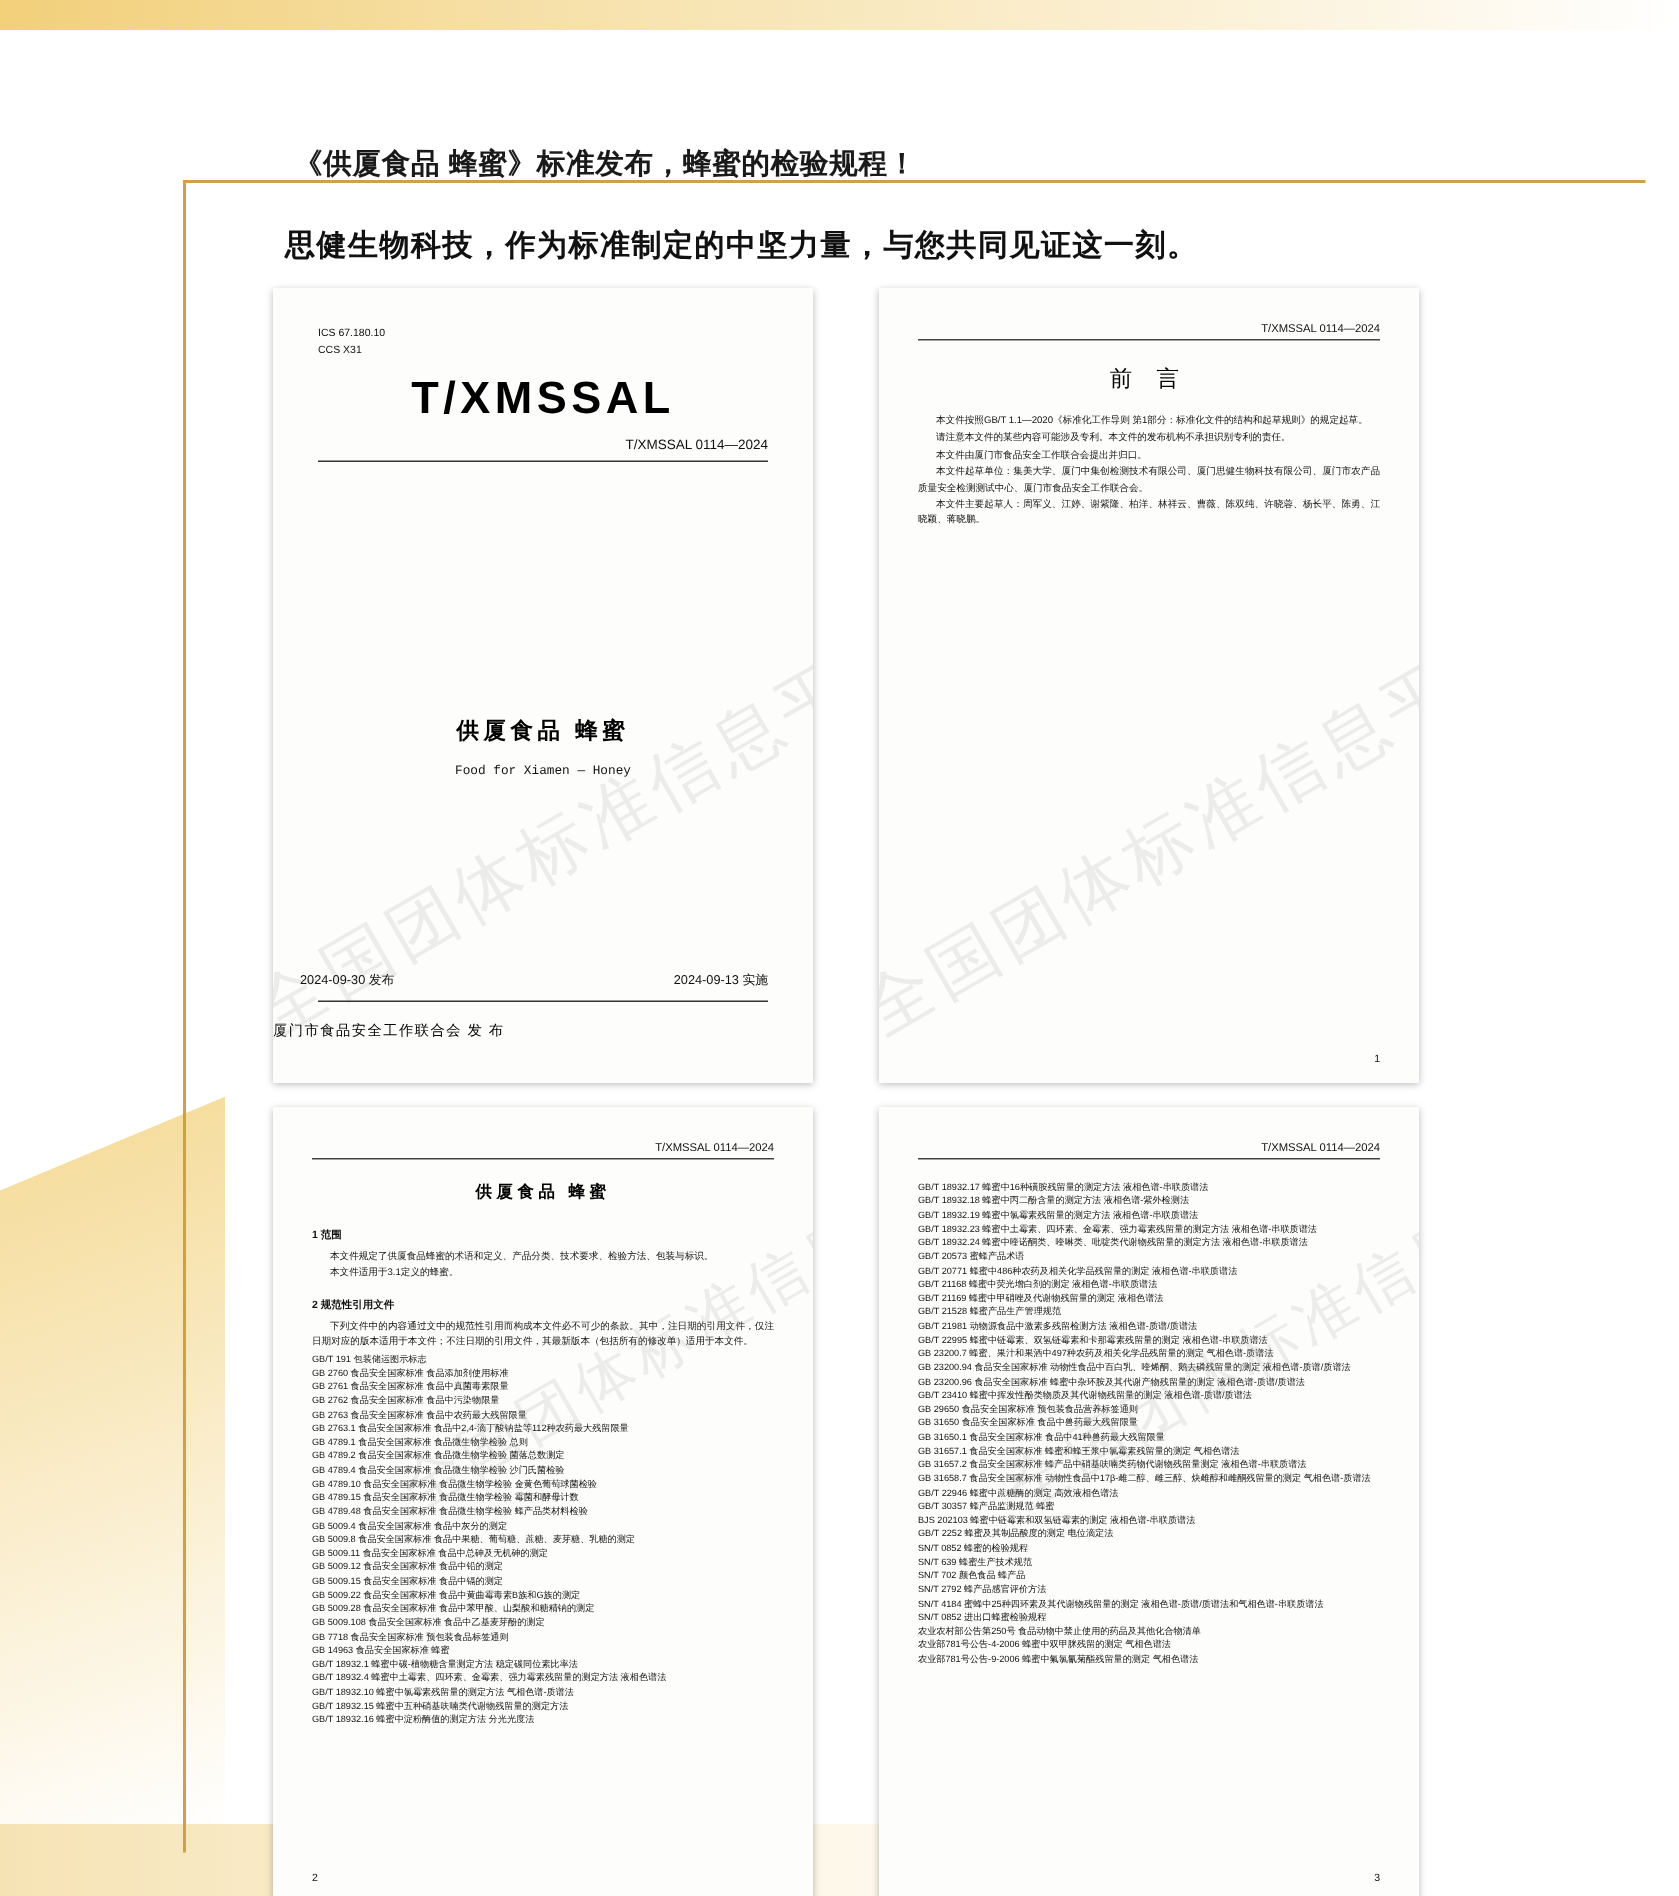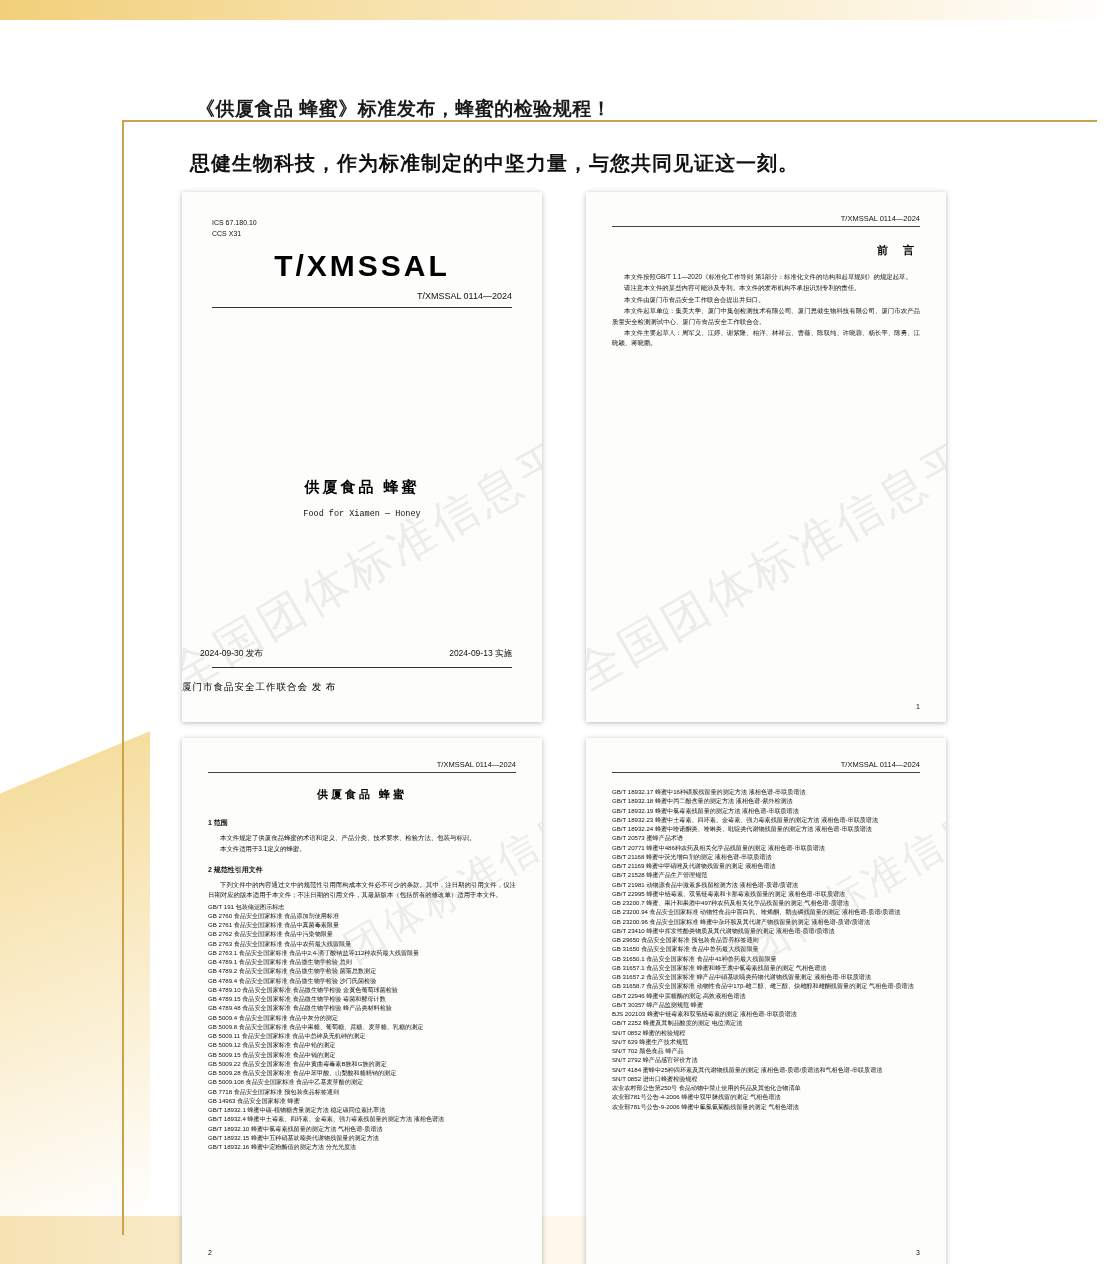--- a/index.html
+++ b/index.html
@@ -201,24 +201,24 @@
     font-size: 7.5px;
     color: #111;
     border-bottom: 0;
   }
   .page-header-rule {
     border-top: 1px solid #444;
     margin-top: 3px;
     margin-bottom: 14px;
   }
   .section-title {
-    text-align: right;
-    font-family: "Liberation Sans", sans-serif;
-    font-size: 11px;
-    font-weight: 700;
+    text-align: center;
+    font-family: "Liberation Sans", sans-serif;
+    font-size: 15px;
+    font-weight: 400;
     letter-spacing: 6px;
     margin: 16px 0 14px 0;
     color: #000;
   }
   .doc-title-cn {
     text-align: center;
     font-family: "Liberation Sans", sans-serif;
     font-size: 11px;
     font-weight: 700;
     letter-spacing: 3px;

